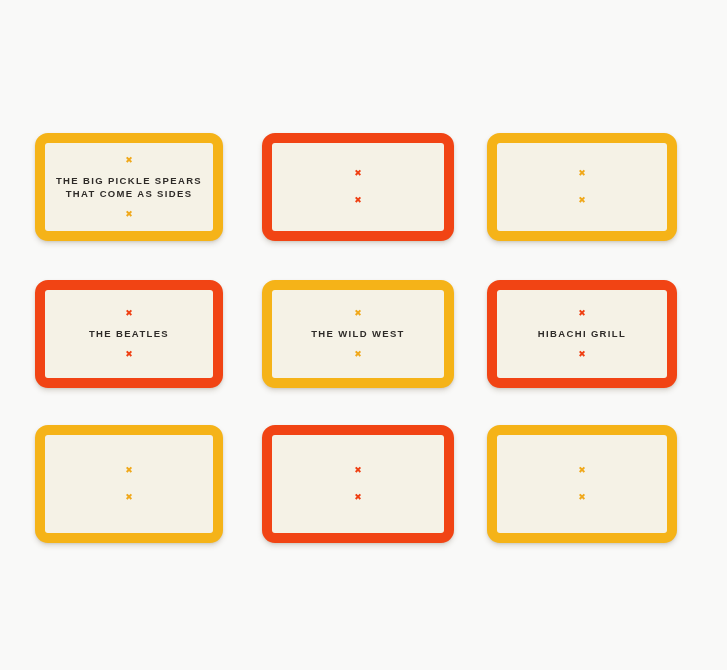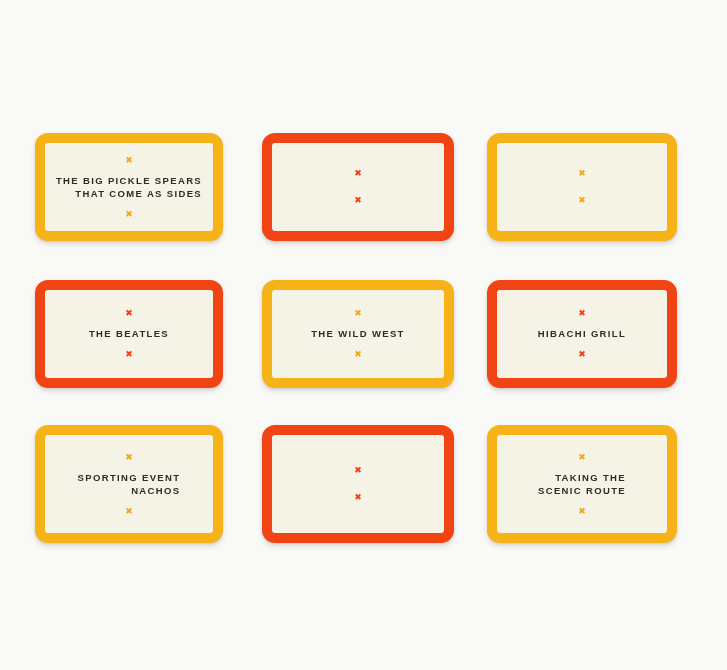--- a/index.html
+++ b/index.html
@@ -67,21 +67,21 @@
   }
   .accent-yellow .deco-x { color: #f0a81a; }
   .accent-red .deco-x { color: #ef3f12; }
 
   .deco-x.top { margin-bottom: 9px; }
   .deco-x.bottom { margin-top: 9px; }
 
   .card-text {
     margin: 0;
     padding: 0 8px;
-    text-align: right;
+    text-align: center;
     color: #2e2b28;
     font-family: "Liberation Sans", sans-serif;
     font-size: 9.5px;
     font-weight: 700;
     letter-spacing: 1.35px;
     line-height: 13.5px;
     text-transform: uppercase;
     white-space: pre-line;
   }
 </style>
@@ -126,32 +126,28 @@
     <div class="card accent-red" style="left: 487px; top: 280px; width: 190px; height: 108px;">
       <div class="card-inner">
         <span class="deco-x top">✖</span>
         <p class="card-text">HIBACHI GRILL</p>
         <span class="deco-x bottom">✖</span>
       </div>
     </div>
     <div class="card accent-yellow" style="left: 35px; top: 425px; width: 188px; height: 118px;">
       <div class="card-inner">
         <span class="deco-x top">✖</span>
-        <p class="card-text">SPORTING EVENT
-NACHOS</p>
         <span class="deco-x bottom">✖</span>
       </div>
     </div>
     <div class="card accent-red" style="left: 262px; top: 425px; width: 192px; height: 118px;">
       <div class="card-inner">
         <span class="deco-x top">✖</span>
         <span class="deco-x bottom">✖</span>
       </div>
     </div>
     <div class="card accent-yellow" style="left: 487px; top: 425px; width: 190px; height: 118px;">
       <div class="card-inner">
         <span class="deco-x top">✖</span>
-        <p class="card-text">TAKING THE
-SCENIC ROUTE</p>
         <span class="deco-x bottom">✖</span>
       </div>
     </div>
   </div>
 
 </body></html>

